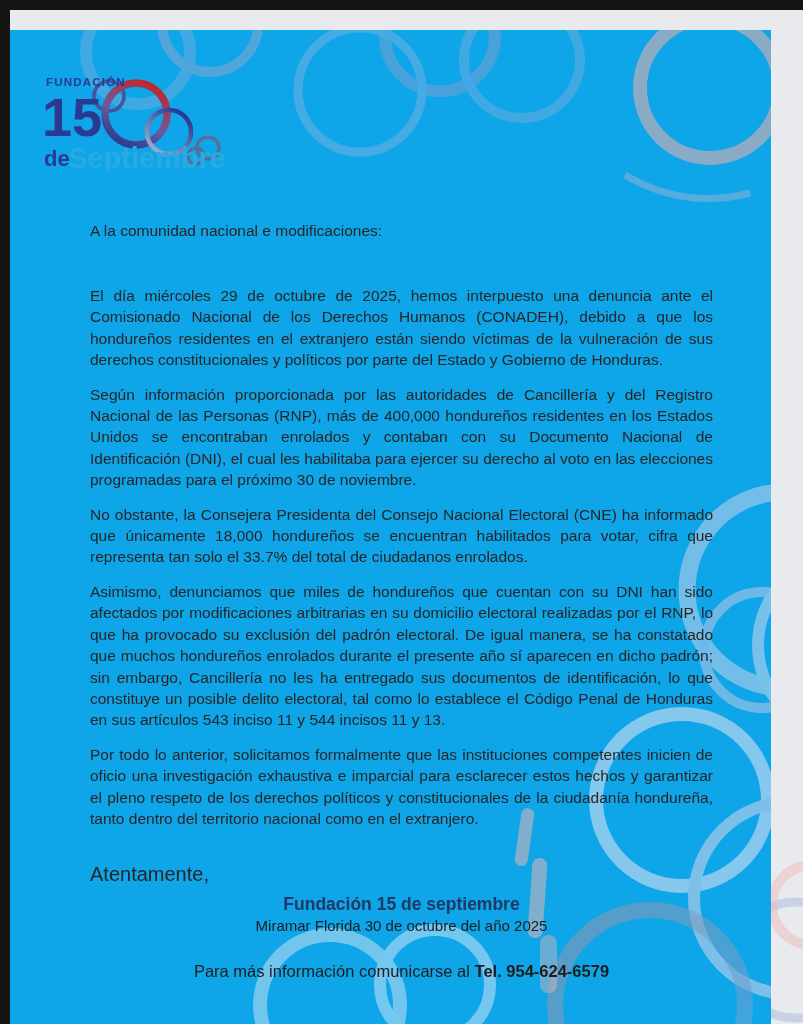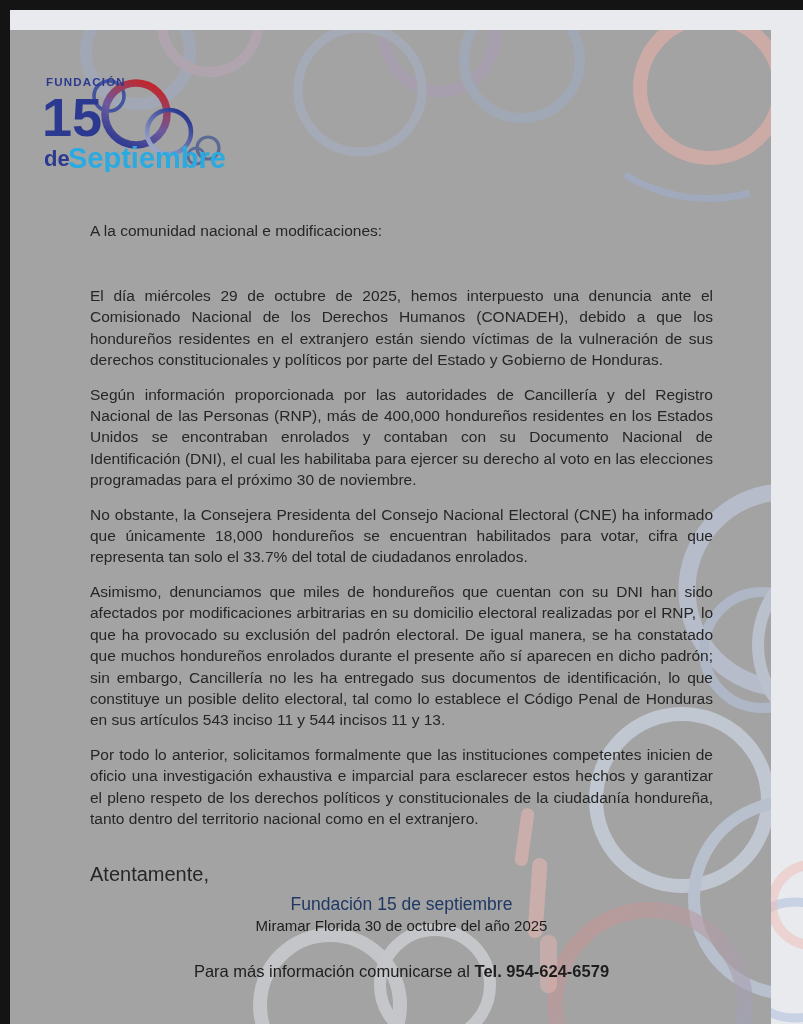--- a/index.html
+++ b/index.html
@@ -1,33 +1,33 @@
 <!DOCTYPE html>
 <html><head>
 <meta charset="utf-8">
 <style>
   * { margin:0; padding:0; box-sizing:border-box; }
   body { font-family:"Liberation Sans", sans-serif; background:#444; }
   .scan { position:relative; width:803px; height:1024px; background:#141414; overflow:hidden; }
   .mat  { position:absolute; left:10px; top:10px; width:793px; height:1014px; background:#e8eaee; }
-  .page { position:absolute; left:10px; top:30px; width:761px; height:994px; background:#a3a3a3; overflow:hidden; }
+  .page { position:absolute; left:10px; top:30px; width:761px; height:994px; background:#0ea5e9; overflow:hidden; }
   .page-deco, .mat-deco { position:absolute; inset:0; pointer-events:none; }
   .content { position:relative; z-index:2; padding:14px 58px 0 80px; color:#262626; }
 
   
   .logo { position:relative; margin-left:-66px; width:230px; height:128px; }
 
   
   .doc-title { text-align:center; font-size:15.5px; letter-spacing:.4px; color:#222; margin-top:38px; }
   .salutation { font-size:15.5px; margin-top:46px; }
   .para { font-size:15.5px; line-height:21.4px; text-align:justify; margin-top:26px; }
   .para + .para { margin-top:13px; }
   .para:first-of-type { margin-top:45px; }
   .closing { font-size:20px; margin-top:34px; }
-  .signature { text-align:center; font-weight:normal; font-size:17.5px; color:#1f3864; margin-top:8px; }
+  .signature { text-align:center; font-weight:bold; font-size:17.5px; color:#1f3864; margin-top:8px; }
   .signature-sub { text-align:center; font-size:15px; color:#1d1d1d; margin-top:2px; }
   .contact { text-align:center; font-size:16.5px; margin-top:28px; color:#1d1d1d; }
   .contact .phone { font-weight:bold; }
 </style>
 </head>
 <body>
 
 <div class="scan">
   <div class="mat"></div>
 

